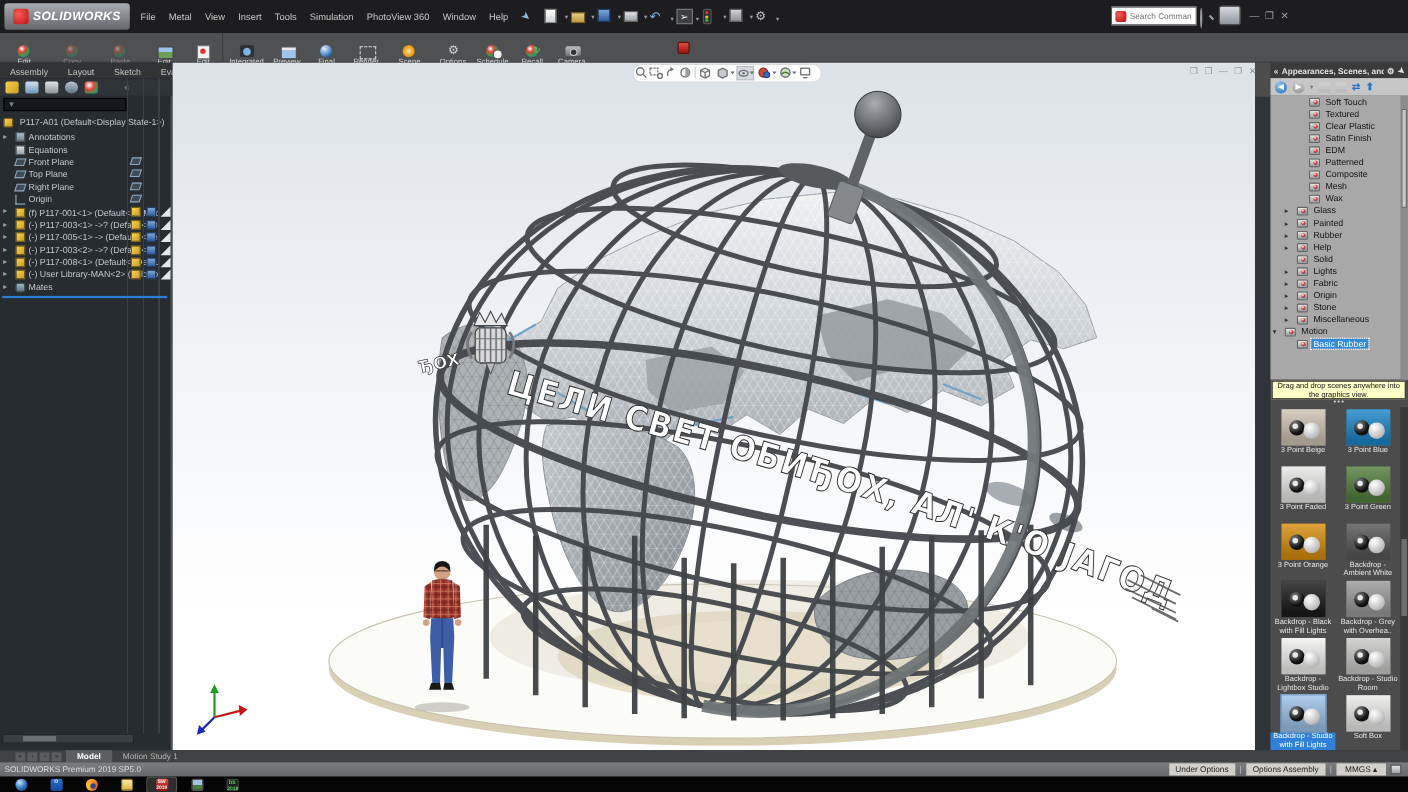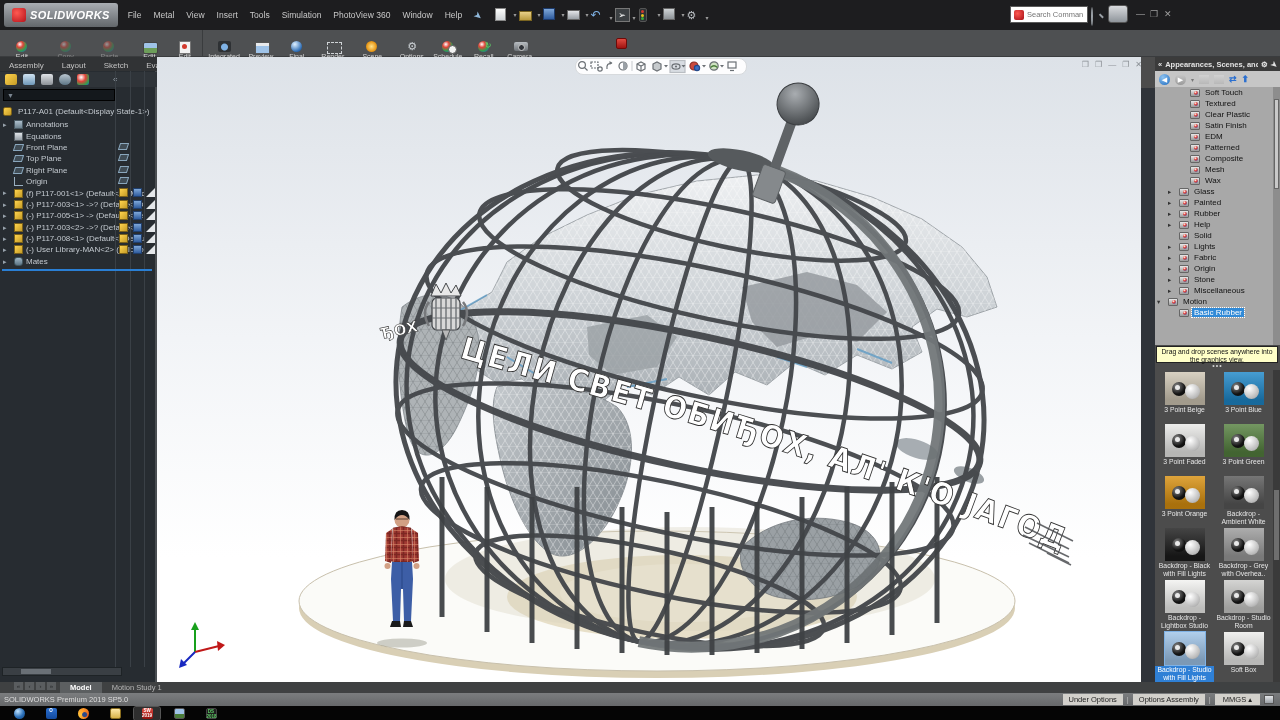--- a/index.html
+++ b/index.html
@@ -138,21 +138,21 @@
   .b8 { left:7px; top:10px; width:14px; height:14px; background:radial-gradient(circle at 35% 30%, #8a8a8a, #111 60%); }
   .b8::after { content:""; position:absolute; left:3px; top:3px; width:5px; height:5px; border-radius:50%; background:#e9e9e9; }
   .bw { left:20px; top:12px; width:15px; height:15px; background:radial-gradient(circle at 35% 30%, #ffffff, #b9b9b9 70%, #8a8a8a); }
   .scene-label { margin-top:1px; font-size:6.8px; line-height:1.15; color:#e6e6e6; text-align:center; height:16px; overflow:hidden; }
   .scene-cell.selected .scene-label { background:#2f80d6; color:#fff; }
   .scene-cell.selected .scene-thumb { outline:1px solid #7fb2e5; }
   #scenes-scroll { position:absolute; right:0; top:313px; width:7px; height:312px; background:#3a3a3a; }
   #scenes-scroll .thumb { position:absolute; left:1px; top:120px; width:5px; height:70px; background:#6e6e6e; }
 
   
-  #modeltabs { left:0; top:682px; width:1280px; height:11px; background:#3f4142; display:flex; }
+  #modeltabs { left:0; top:682px; width:1280px; height:11px; background:#3f4142; display:flex; align-items:center; }
   .mt-nav { display:flex; gap:2px; margin:0 4px 0 14px; }
   .mt-nav span { width:9px; height:8px; background:#5a5d5f; color:#26282a; font-size:6px; text-align:center; line-height:8px; }
   .doc-tab { font-size:7.5px; color:#b5b5b5; padding:0 10px; line-height:11px; }
   .doc-tab.active { background:#5c5f61; color:#fff; font-weight:bold; }
   #statusbar { left:0; top:693px; width:1280px; height:13px; background:linear-gradient(#7b7d7f,#66686a); color:#dedede; font-size:7.5px; line-height:13px; }
   #status-left { position:absolute; left:4px; }
   #status-right { position:absolute; right:6px; display:flex; gap:4px; align-items:center; height:13px; }
   .status-seg { background:#d2d0cb; color:#222; padding:0 6px; height:11px; line-height:11px; margin-top:0px; }
   .status-div { color:#bdbdbd; }
   #units-seg { background:#d2d0cb; color:#222; padding:0 8px; height:11px; line-height:11px; }

